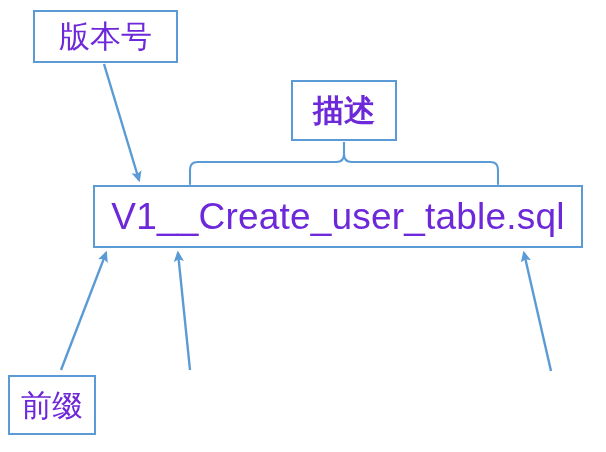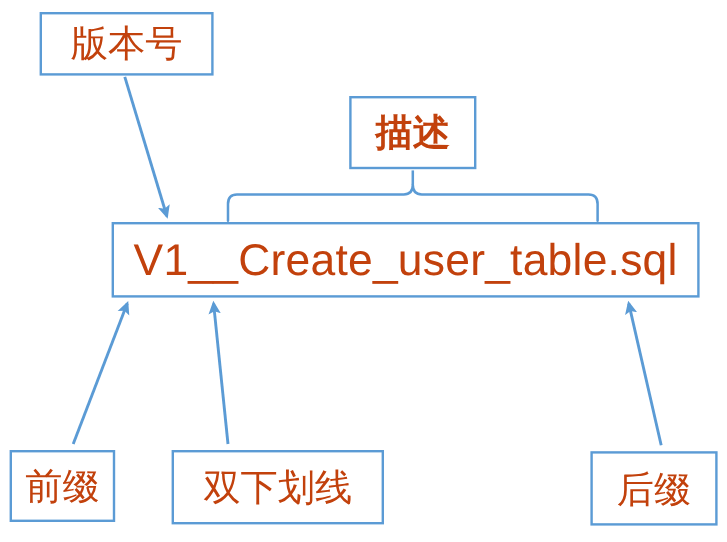--- a/index.html
+++ b/index.html
@@ -32,21 +32,21 @@
     border: 2px solid #5B9BD5;
     display: flex;
     align-items: center;
     justify-content: center;
     color: #000000;
     line-height: 1;
     white-space: nowrap;
   }
   .node-label {
     display: block;
-    color: #c2410c;
+    color: #6d28d9;
   }
 
   
   #node-version {
     left: 33px;  top: 10px;
     width: 145px; height: 53px;
     font-size: 31px;
   }
   #node-description {
     left: 291px; top: 80px;
@@ -116,21 +116,15 @@
   </div>
 
   <div class="node" id="node-filename">
     <span class="node-label">V1__Create_user_table.sql</span>
   </div>
 
   <div class="node" id="node-prefix">
     <span class="node-label">前缀</span>
   </div>
 
-  <div class="node" id="node-double-underscore">
-    <span class="node-label">双下划线</span>
-  </div>
 
-  <div class="node" id="node-suffix">
-    <span class="node-label">后缀</span>
-  </div>
 
 </div>
 
 </body></html>

